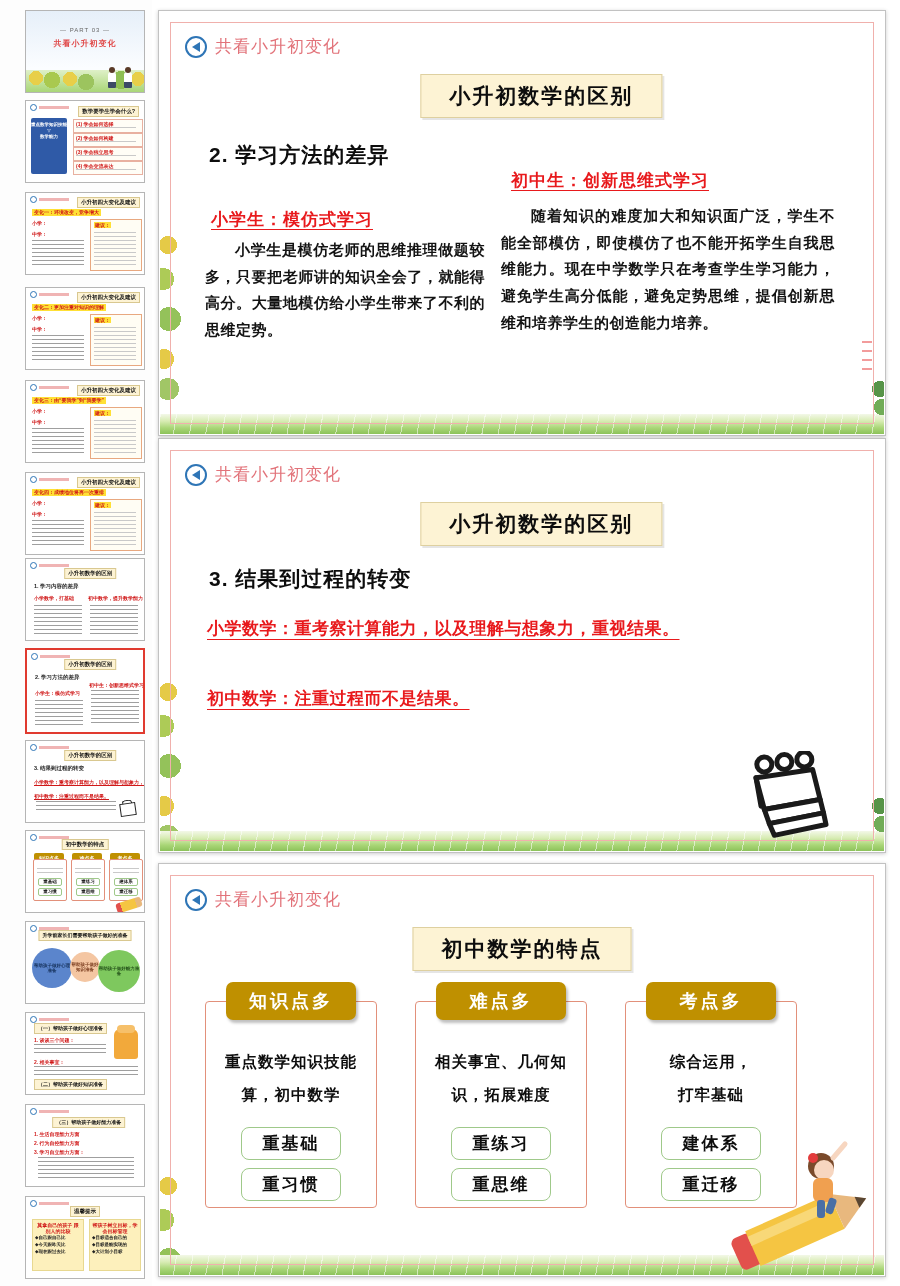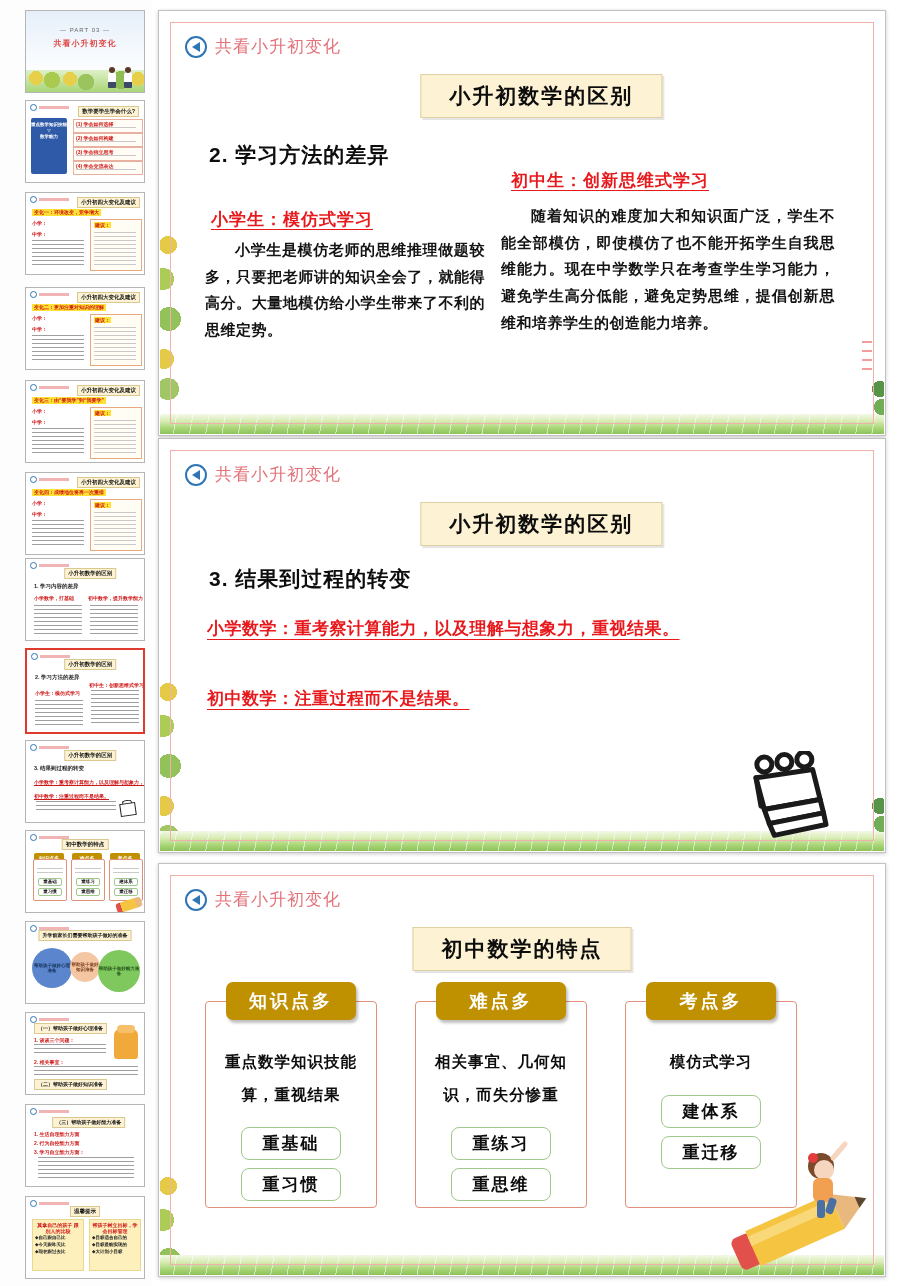--- a/index.html
+++ b/index.html
@@ -430,40 +430,41 @@
     <div class="slide-header">
       <span class="back-icon"></span>
       <span class="slide-header-text">共看小升初变化</span>
     </div>
     <div class="title-box" style="transform:translateX(-50%);">初中数学的特点</div>
 
     <div class="gold-badge" style="left:67px;">知识点多</div>
     <div class="col-box" style="left:46px;">
       <div class="col-body">
         <span>重点数学知识技能</span>
-        <span>算，重视结果</span>
+        <span>算，初中数学</span>
       </div>
       <div class="pill first">重基础</div>
       <div class="pill">重习惯</div>
     </div>
 
     <div class="gold-badge" style="left:277px;">难点多</div>
     <div class="col-box" style="left:256px;">
       <div class="col-body">
         <span>相关事宜、几何知</span>
-        <span>识，而失分惨重</span>
+        <span>识，拓展难度</span>
       </div>
       <div class="pill first">重练习</div>
       <div class="pill">重思维</div>
     </div>
 
     <div class="gold-badge" style="left:487px;">考点多</div>
     <div class="col-box" style="left:466px;">
       <div class="col-body">
-        <span>模仿式学习</span>
+        <span>综合运用，</span>
+        <span>打牢基础</span>
       </div>
       <div class="pill first">建体系</div>
       <div class="pill">重迁移</div>
     </div>
 
     <svg class="pencil-svg" width="160" height="158" viewBox="0 0 160 158">
       <g transform="rotate(-24 80 110)">
         <rect x="8" y="96" width="22" height="34" rx="6" fill="#e2504c"></rect>
         <rect x="26" y="94" width="92" height="38" fill="#f5c542"></rect>
         <rect x="26" y="100" width="92" height="10" fill="#f8d878"></rect>

